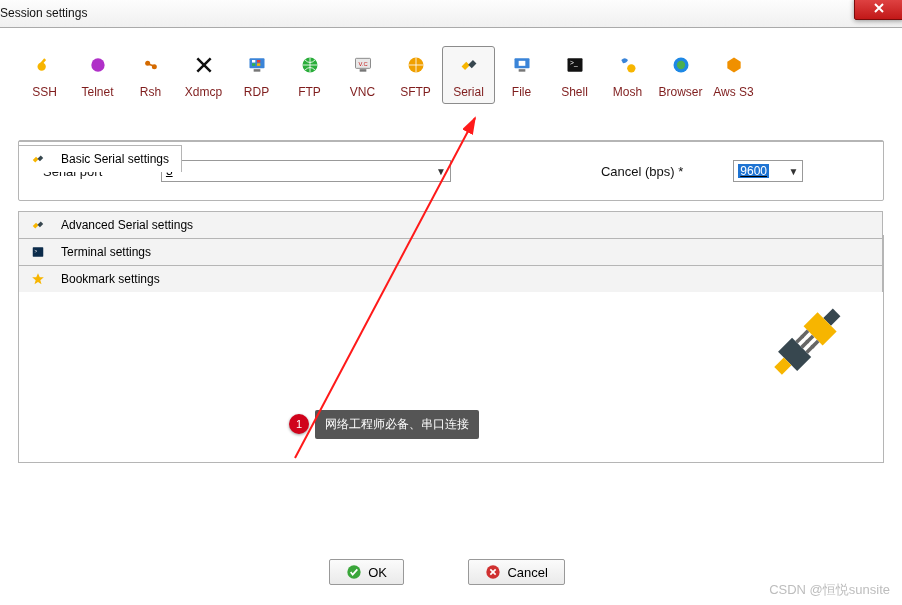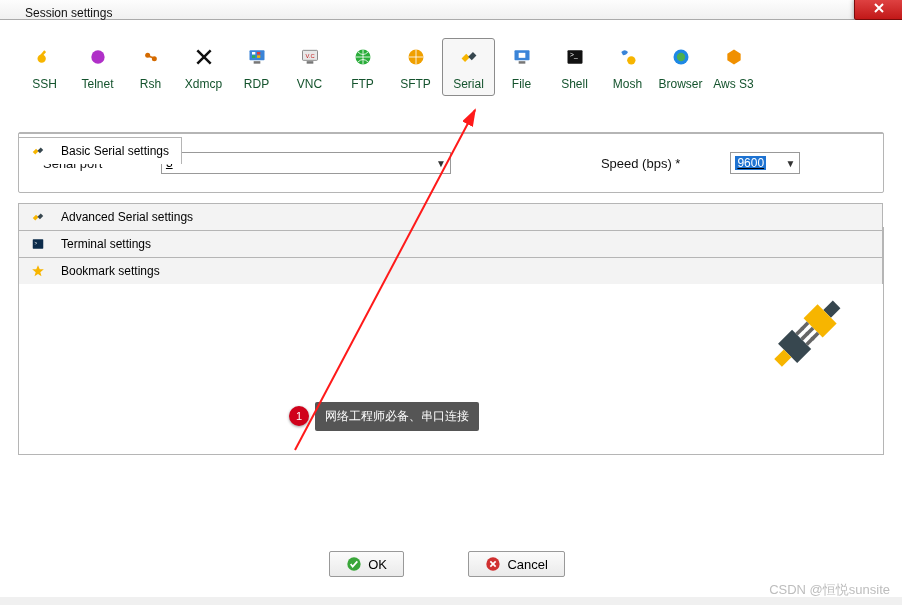--- a/index.html
+++ b/index.html
@@ -1,35 +1,35 @@
 <!DOCTYPE html>
 <html><head>
 <meta charset="utf-8">
 <style>
   * { box-sizing: border-box; font-family: Arial, sans-serif; }
   body { margin:0; background:#f0f0f0; width:902px; height:605px; position:relative; overflow:hidden; }
 
   .titlebar {
-    height:20px; background: linear-gradient(#fdfdfd,#f0f0f0);
-    border-bottom:1px solid #aaa; font-size:12px; padding:6px 25px; color:#111;
+    height:28px; background: linear-gradient(#fdfdfd,#f0f0f0);
+    border-bottom:1px solid #aaa; font-size:12px; padding:6px 0; color:#111;
     position:relative;
   }
   .closebtn {
     position:absolute; top:-2px; right:-2px; width:50px; height:22px;
     background:linear-gradient(#e04343,#c21818); border:1px solid #7a0b0b;
     color:#fff; text-align:center; border-radius:0 0 2px 2px; font-size:12px;
     box-shadow:0 1px 5px rgba(0,0,0,.4);
   }
   .closebtn svg { margin-top:3px; }
 
   .canvas { background:#fff; margin:0; padding:14px 18px 14px 18px; height:calc(100% - 28px); position:relative; }
 
   .toolbar { display:flex; gap:0; padding:4px 0 10px 0; }
   .tool {
-    width:53px; text-align:center; font-size:12px; color:#14532d; cursor:pointer;
+    width:53px; text-align:center; font-size:12px; color:#7f1d1d; cursor:pointer;
     padding:4px 2px; border:1px solid transparent; border-radius:3px;
   }
   .tool.selected { border:1px solid #8c8c8c; background:#f7f7f7; }
   .tool .ico { height:28px; display:flex; align-items:center; justify-content:center; }
   .tool .lbl { margin-top:6px; }
 
   .panel { border:1px solid #b5b5b5; border-radius:2px; margin-top:26px; background:#fff; }
   .tabrow { display:flex; }
   .tab {
     border:1px solid #b5b5b5; background:#fff; padding:6px 12px; font-size:12px;
@@ -140,35 +140,35 @@
             <rect x="12" y="6" width="4" height="3" fill="#e03a3a"></rect>
             <rect x="6" y="10" width="4" height="3" fill="#2ab24a"></rect>
             <rect x="12" y="10" width="4" height="3" fill="#f7b500"></rect>
           </svg>
         </div>
       <div class="lbl">RDP</div>
     </div>
     <div class="tool">
       <div class="ico">
           <svg class="ico20" viewBox="0 0 24 24">
+            <circle cx="12" cy="12" r="9" fill="#2aad3a"></circle>
+            <path d="M3 12 H21 M12 3 V21 M6 6 Q12 12 18 6 M6 18 Q12 12 18 18" stroke="#fff" stroke-width="1" fill="none"></path>
+          </svg>
+        </div>
+      <div class="lbl">FTP</div>
+    </div>
+    <div class="tool">
+      <div class="ico">
+          <svg class="ico20" viewBox="0 0 24 24">
             <rect x="3" y="4" width="18" height="12" fill="#e8e8e8" stroke="#777" rx="1"></rect>
             <text x="12" y="13" font-size="7" text-anchor="middle" fill="#c21818">V.C</text>
             <rect x="8" y="17" width="8" height="3" fill="#777"></rect>
           </svg>
         </div>
       <div class="lbl">VNC</div>
-    </div>
-    <div class="tool">
-      <div class="ico">
-          <svg class="ico20" viewBox="0 0 24 24">
-            <circle cx="12" cy="12" r="9" fill="#2aad3a"></circle>
-            <path d="M3 12 H21 M12 3 V21 M6 6 Q12 12 18 6 M6 18 Q12 12 18 18" stroke="#fff" stroke-width="1" fill="none"></path>
-          </svg>
-        </div>
-      <div class="lbl">FTP</div>
     </div>
     <div class="tool">
       <div class="ico">
           <svg class="ico20" viewBox="0 0 24 24">
             <circle cx="12" cy="12" r="9" fill="#f0a000"></circle>
             <path d="M3 12 H21 M12 3 V21" stroke="#fff" stroke-width="1"></path>
           </svg>
         </div>
       <div class="lbl">SFTP</div>
     </div>
@@ -240,21 +240,21 @@
     </div>
     <div class="panel">
       <div class="panel-body">
         <div class="formrow">
           <span class="label">Serial port *</span>
           <div class="combo" style="width:290px;">
             <span class="val">3</span>
             <span class="caret">▼</span>
           </div>
           <span style="width:50px;"></span>
-          <span class="label">Speed (bps) *</span>
+          <span class="label">Cancel (bps) *</span>
           <div class="combo" style="width:70px; min-width:70px;">
             <span class="val"><span class="speed-val">9600</span></span>
             <span class="caret">▼</span>
           </div>
         </div>
       </div>
     </div>
   </div>
 
   <div class="bigpanel">

